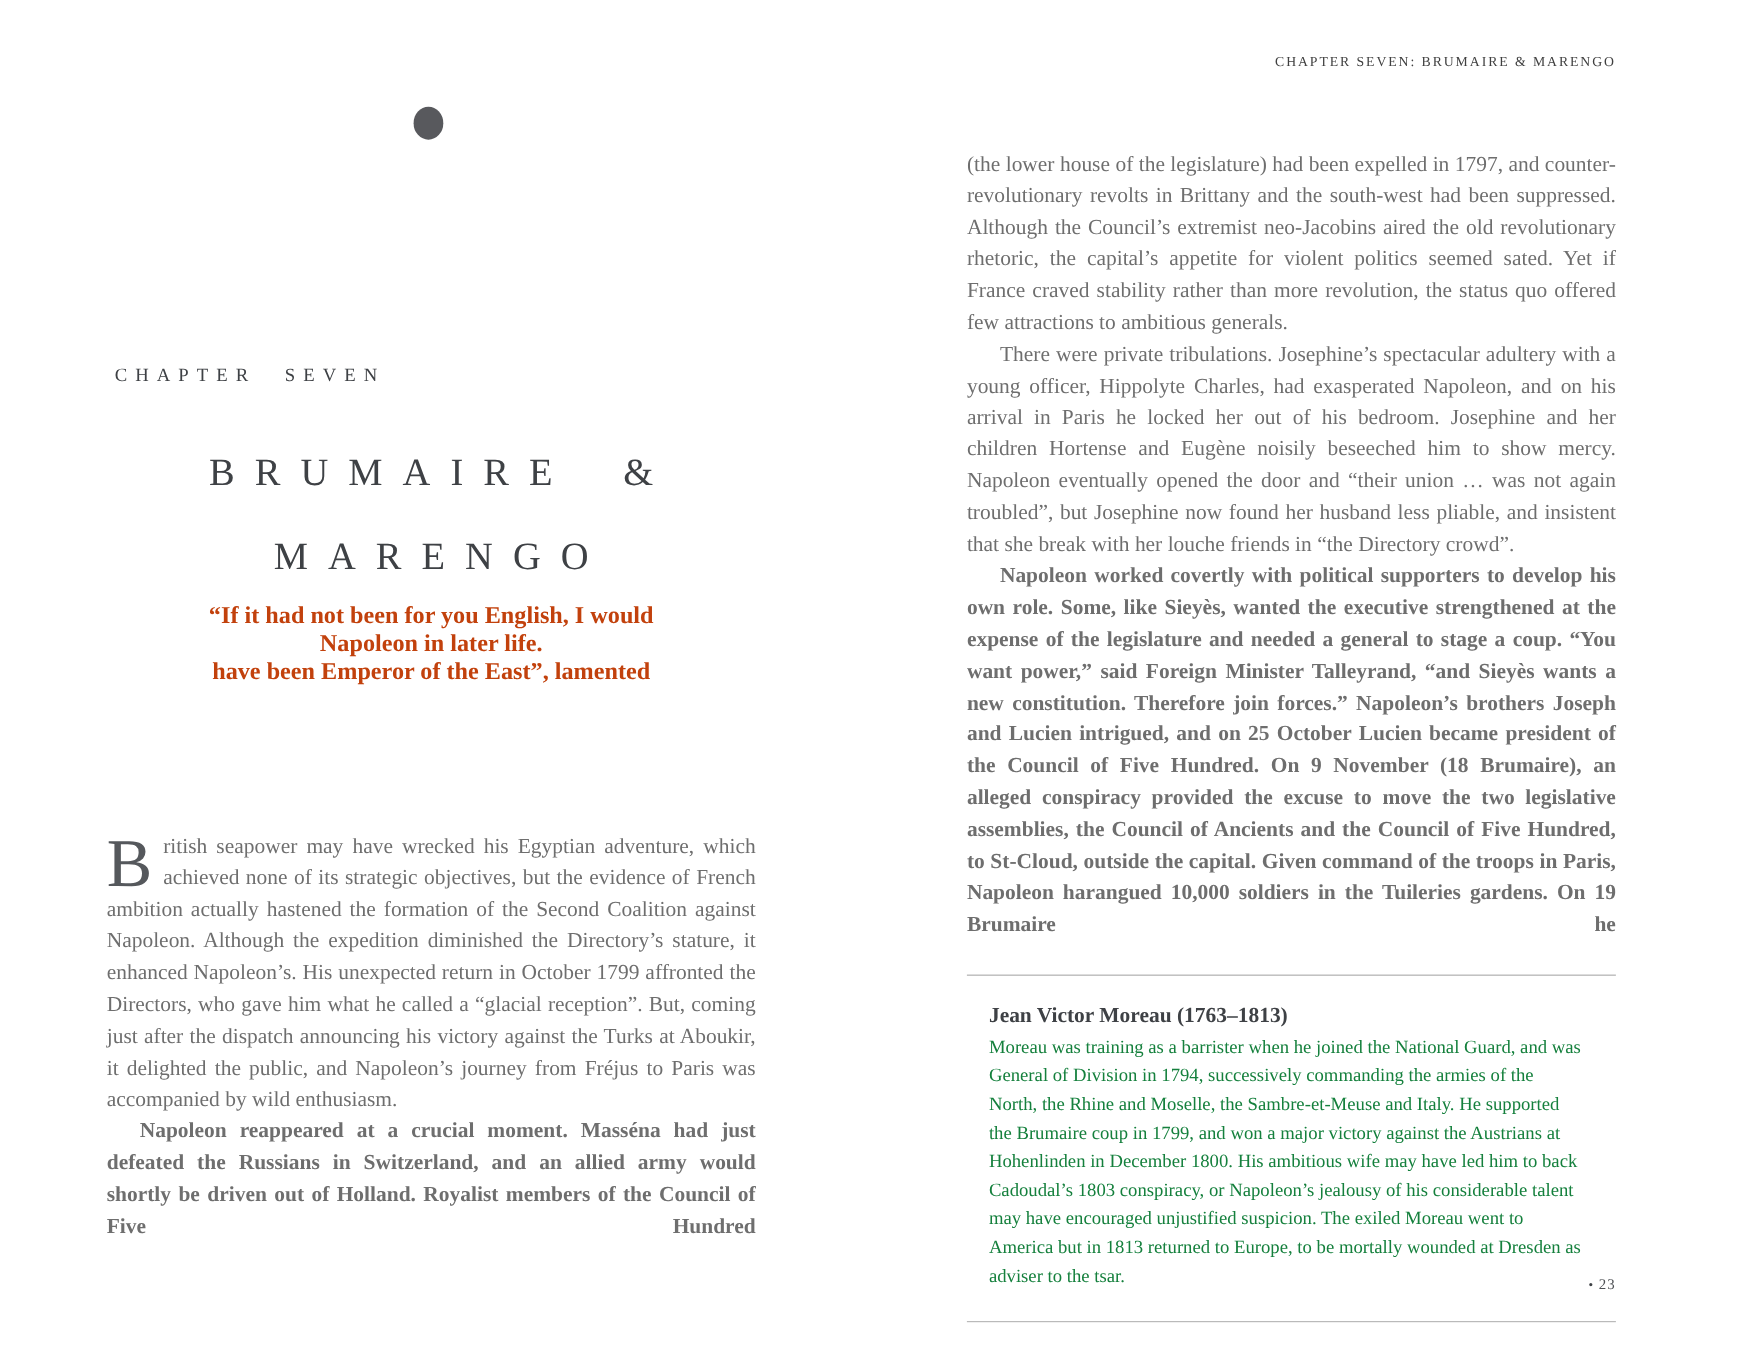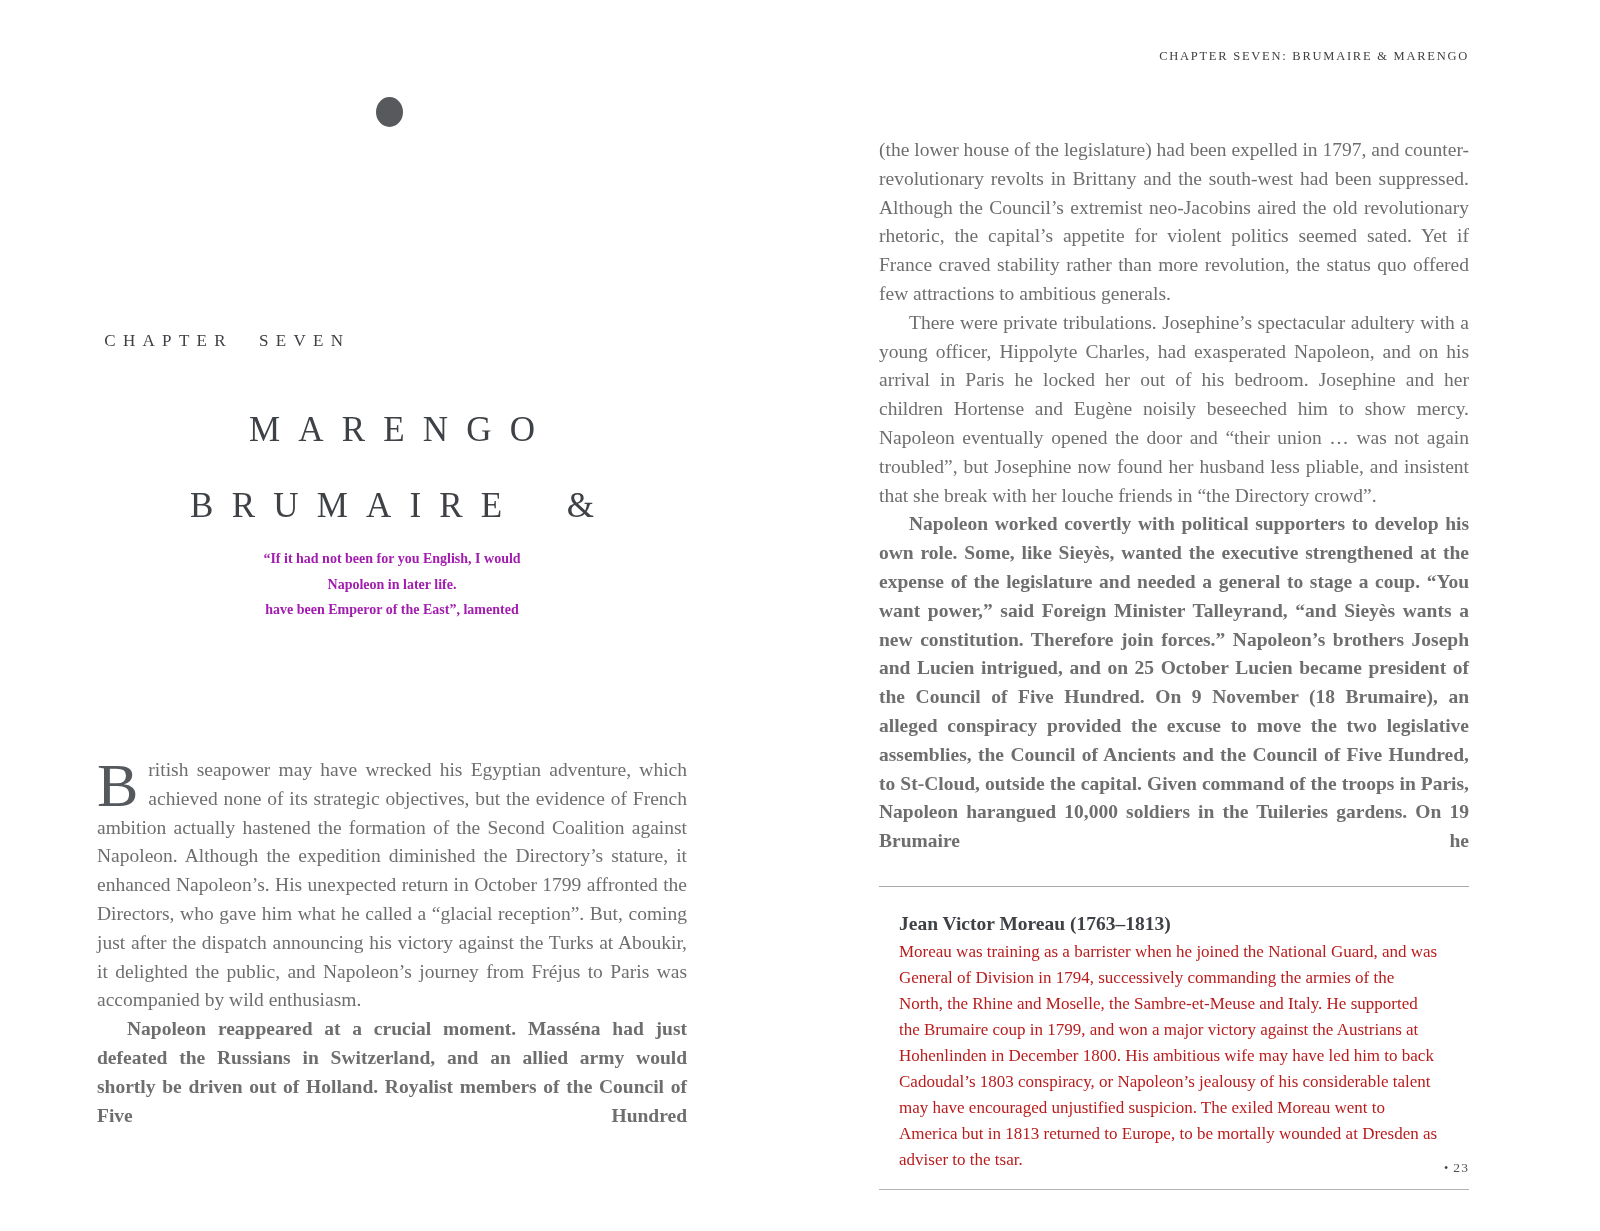--- a/index.html
+++ b/index.html
@@ -30,22 +30,22 @@
   .chapter-title {
     position: absolute; left: 0; top: 392px; width: 100%;
     text-align: center; font-weight: normal;
     font-size: 35px; line-height: 76px;
     letter-spacing: 0.52em; word-spacing: 0.55em;
     color: #3e4145; text-indent: 0.52em;
   }
   .epigraph {
     position: absolute; left: 0; top: 546px; width: 100%;
     text-align: center; font-weight: bold;
-    font-size: 14px; line-height: 25.5px;
-    color: #a21caf;
+    font-size: 22px; line-height: 25.5px;
+    color: #c2410c;
   }
   .body-copy {
     font-size: 19.5px; line-height: 28.8px; color: #6e6e6e;
     text-align: justify;
   }
   .page-left .body-copy { position: absolute; left: 0; top: 756px; width: 100%; }
   p.indent { text-indent: 30px; }
   p.continues { text-align-last: justify; font-weight: bold; }
   .dropcap {
     float: left;
@@ -63,51 +63,51 @@
     text-align: right;
     font-size: 12.5px; letter-spacing: 0.14em;
     color: #404040; font-weight: normal;
   }
   .page-right .body-copy { position: absolute; left: 0; top: 100px; width: 100%; margin-top: 36px; }
 
   .sidebar {
     margin-top: 30px;
     border-top: 1px solid #a9a9a9;
     border-bottom: 1px solid #b3b3b3;
-    padding: 24px 28px 16px 20px;
+    padding: 24px 28px 28px 20px;
   }
   .sidebar h2 {
     font-size: 19.5px; font-weight: bold; color: #3e4145;
     line-height: 26px; margin-bottom: 2px;
     text-align: left; text-indent: 0;
   }
   .sidebar p {
-    font-size: 17px; line-height: 26px; color: #b91c1c;
+    font-size: 17px; line-height: 26px; color: #15803d;
     text-align: left; text-align-last: auto; text-indent: 0;
   }
   .page-number {
     position: absolute; right: 0; top: 1160px;
     font-size: 13.5px; color: #4d5054;
     letter-spacing: 0.08em;
   }
   .page-number .bullet { font-size: 12px; margin-right: 4px; color: #3e4145; }
 </style>
 </head>
 <body>
 
 <div class="spread">
 
   <section class="page-left">
     <div class="ornament-dot"></div>
 
     <div class="chapter-kicker">CHAPTER SEVEN</div>
 
     <h1 class="chapter-title">
+      <div>BRUMAIRE &amp;</div>
       <div>MARENGO</div>
-      <div>BRUMAIRE &amp;</div>
     </h1>
 
     <div class="epigraph">
       <div>“If it had not been for you English, I would</div>
       <div>Napoleon in later life.</div>
       <div>have been Emperor of the East”, lamented</div>
     </div>
 
     <div class="body-copy">
       <p>

